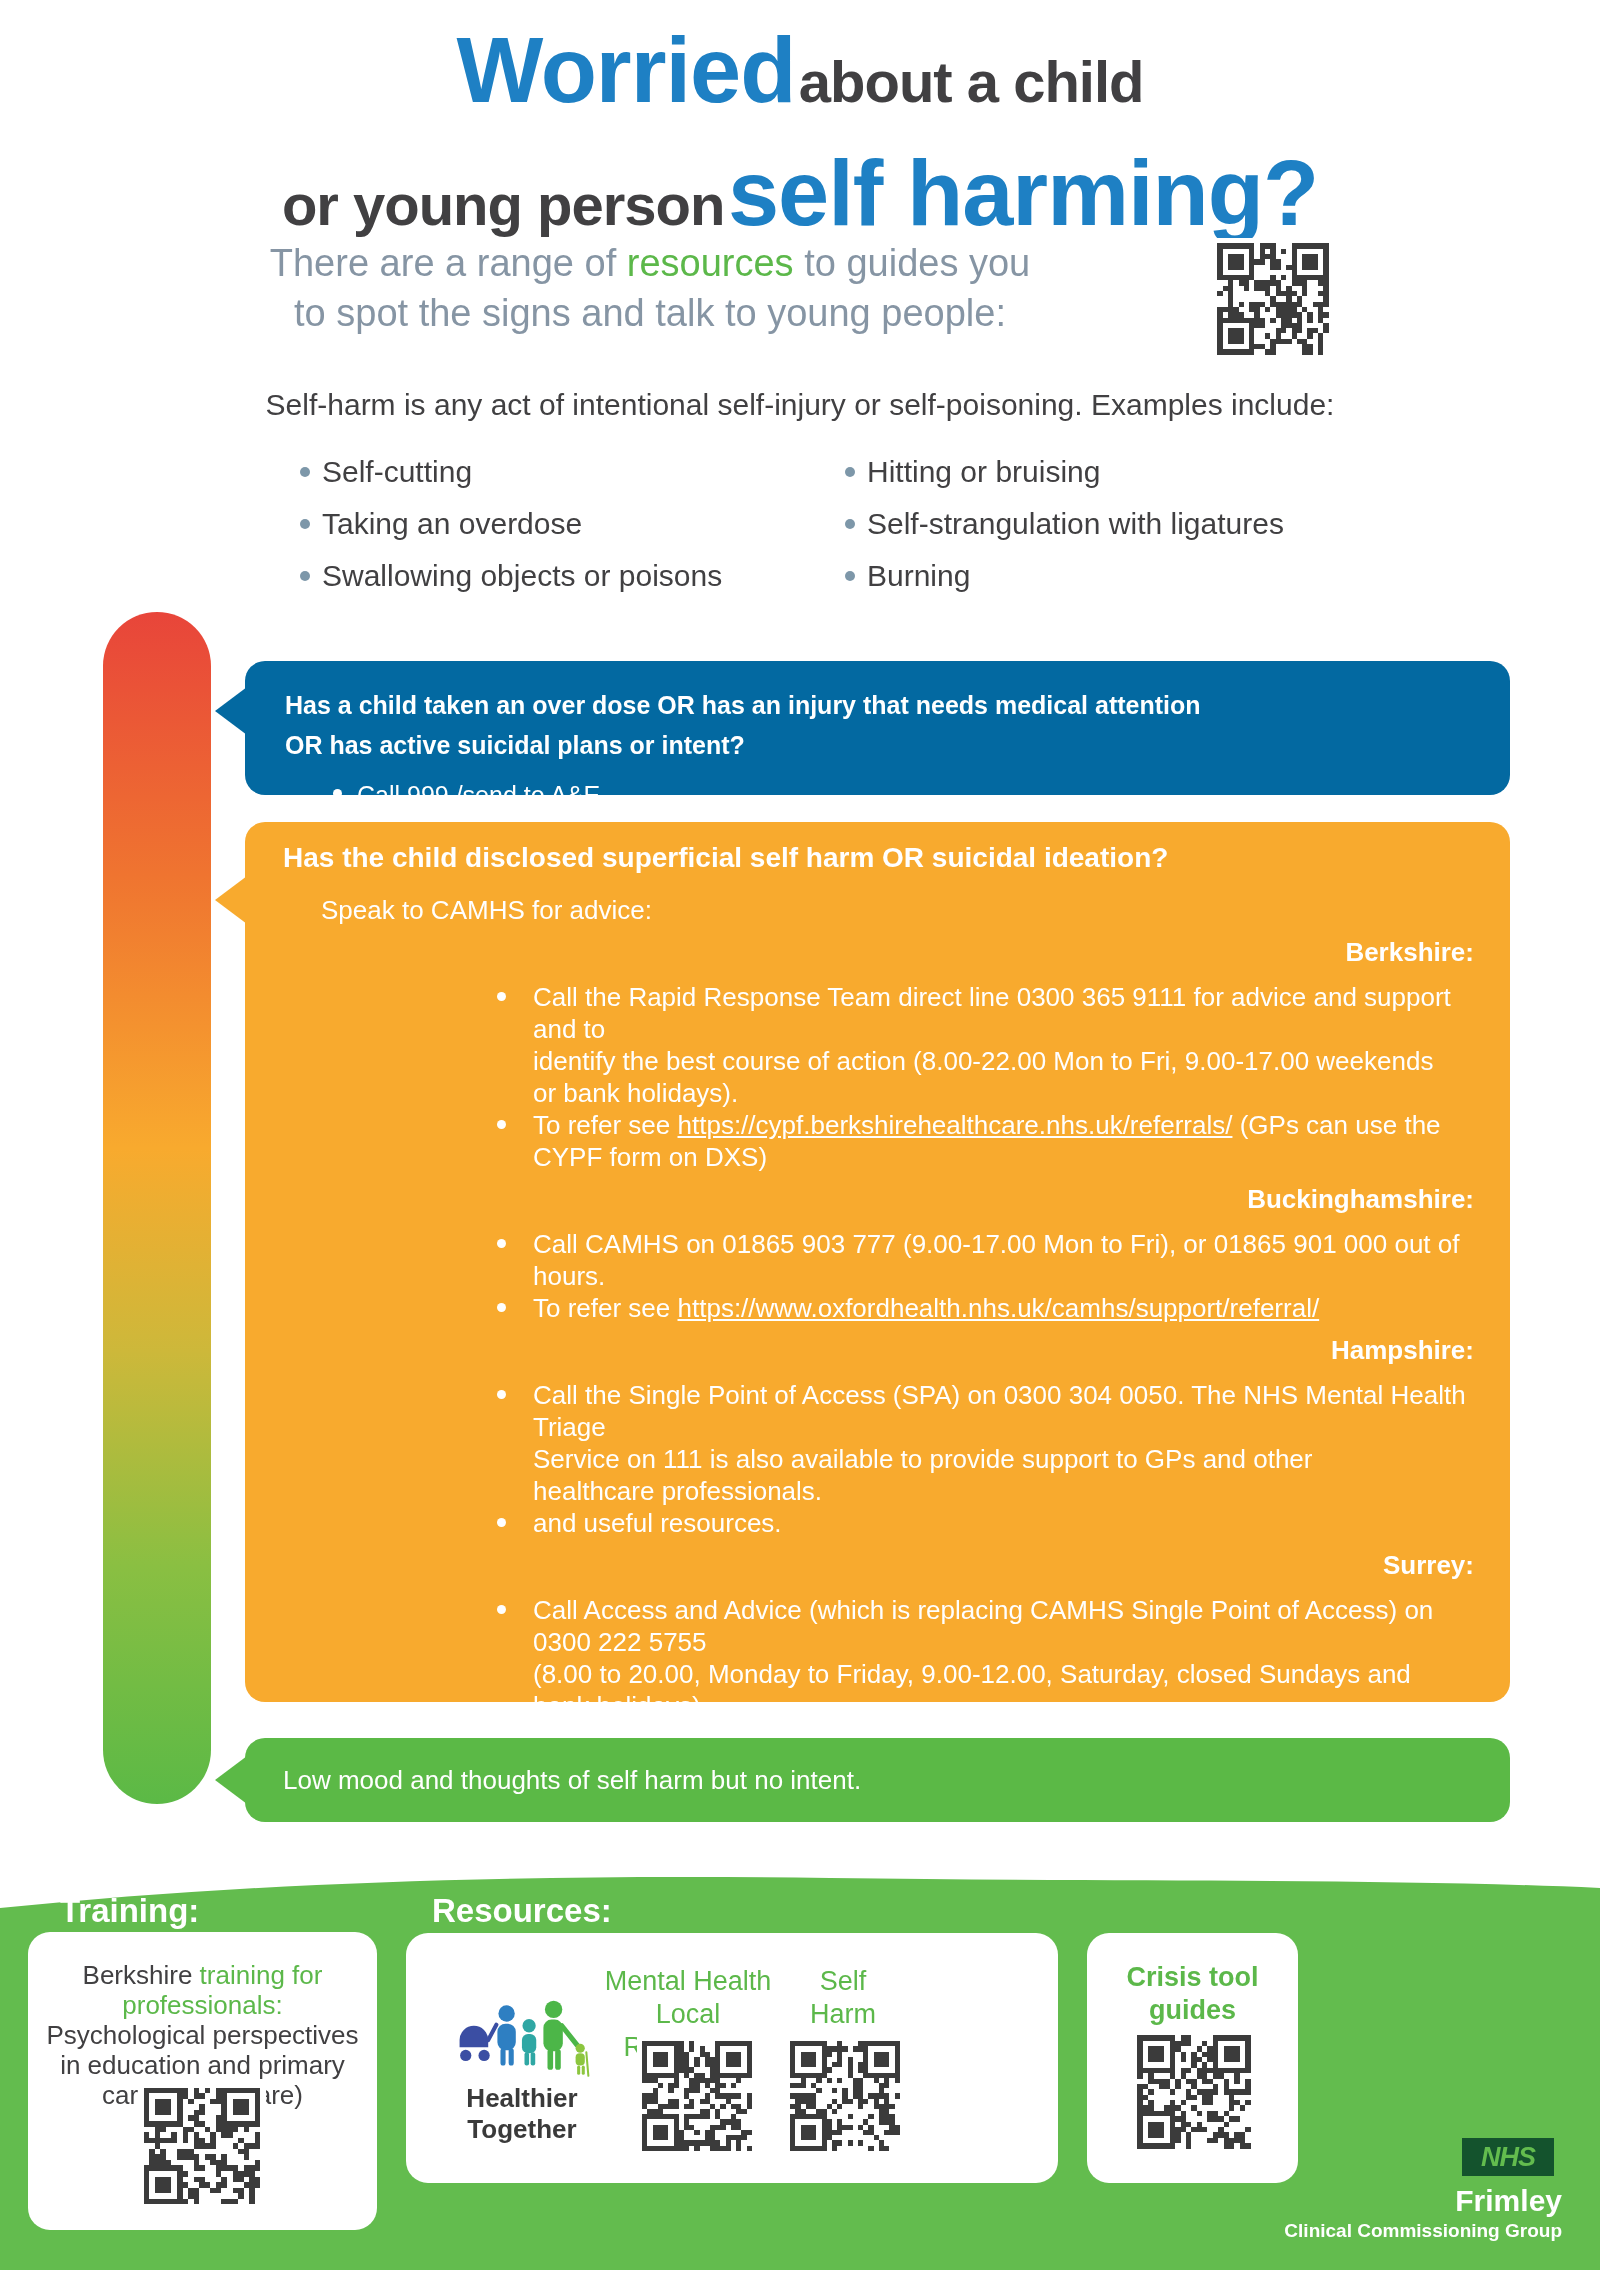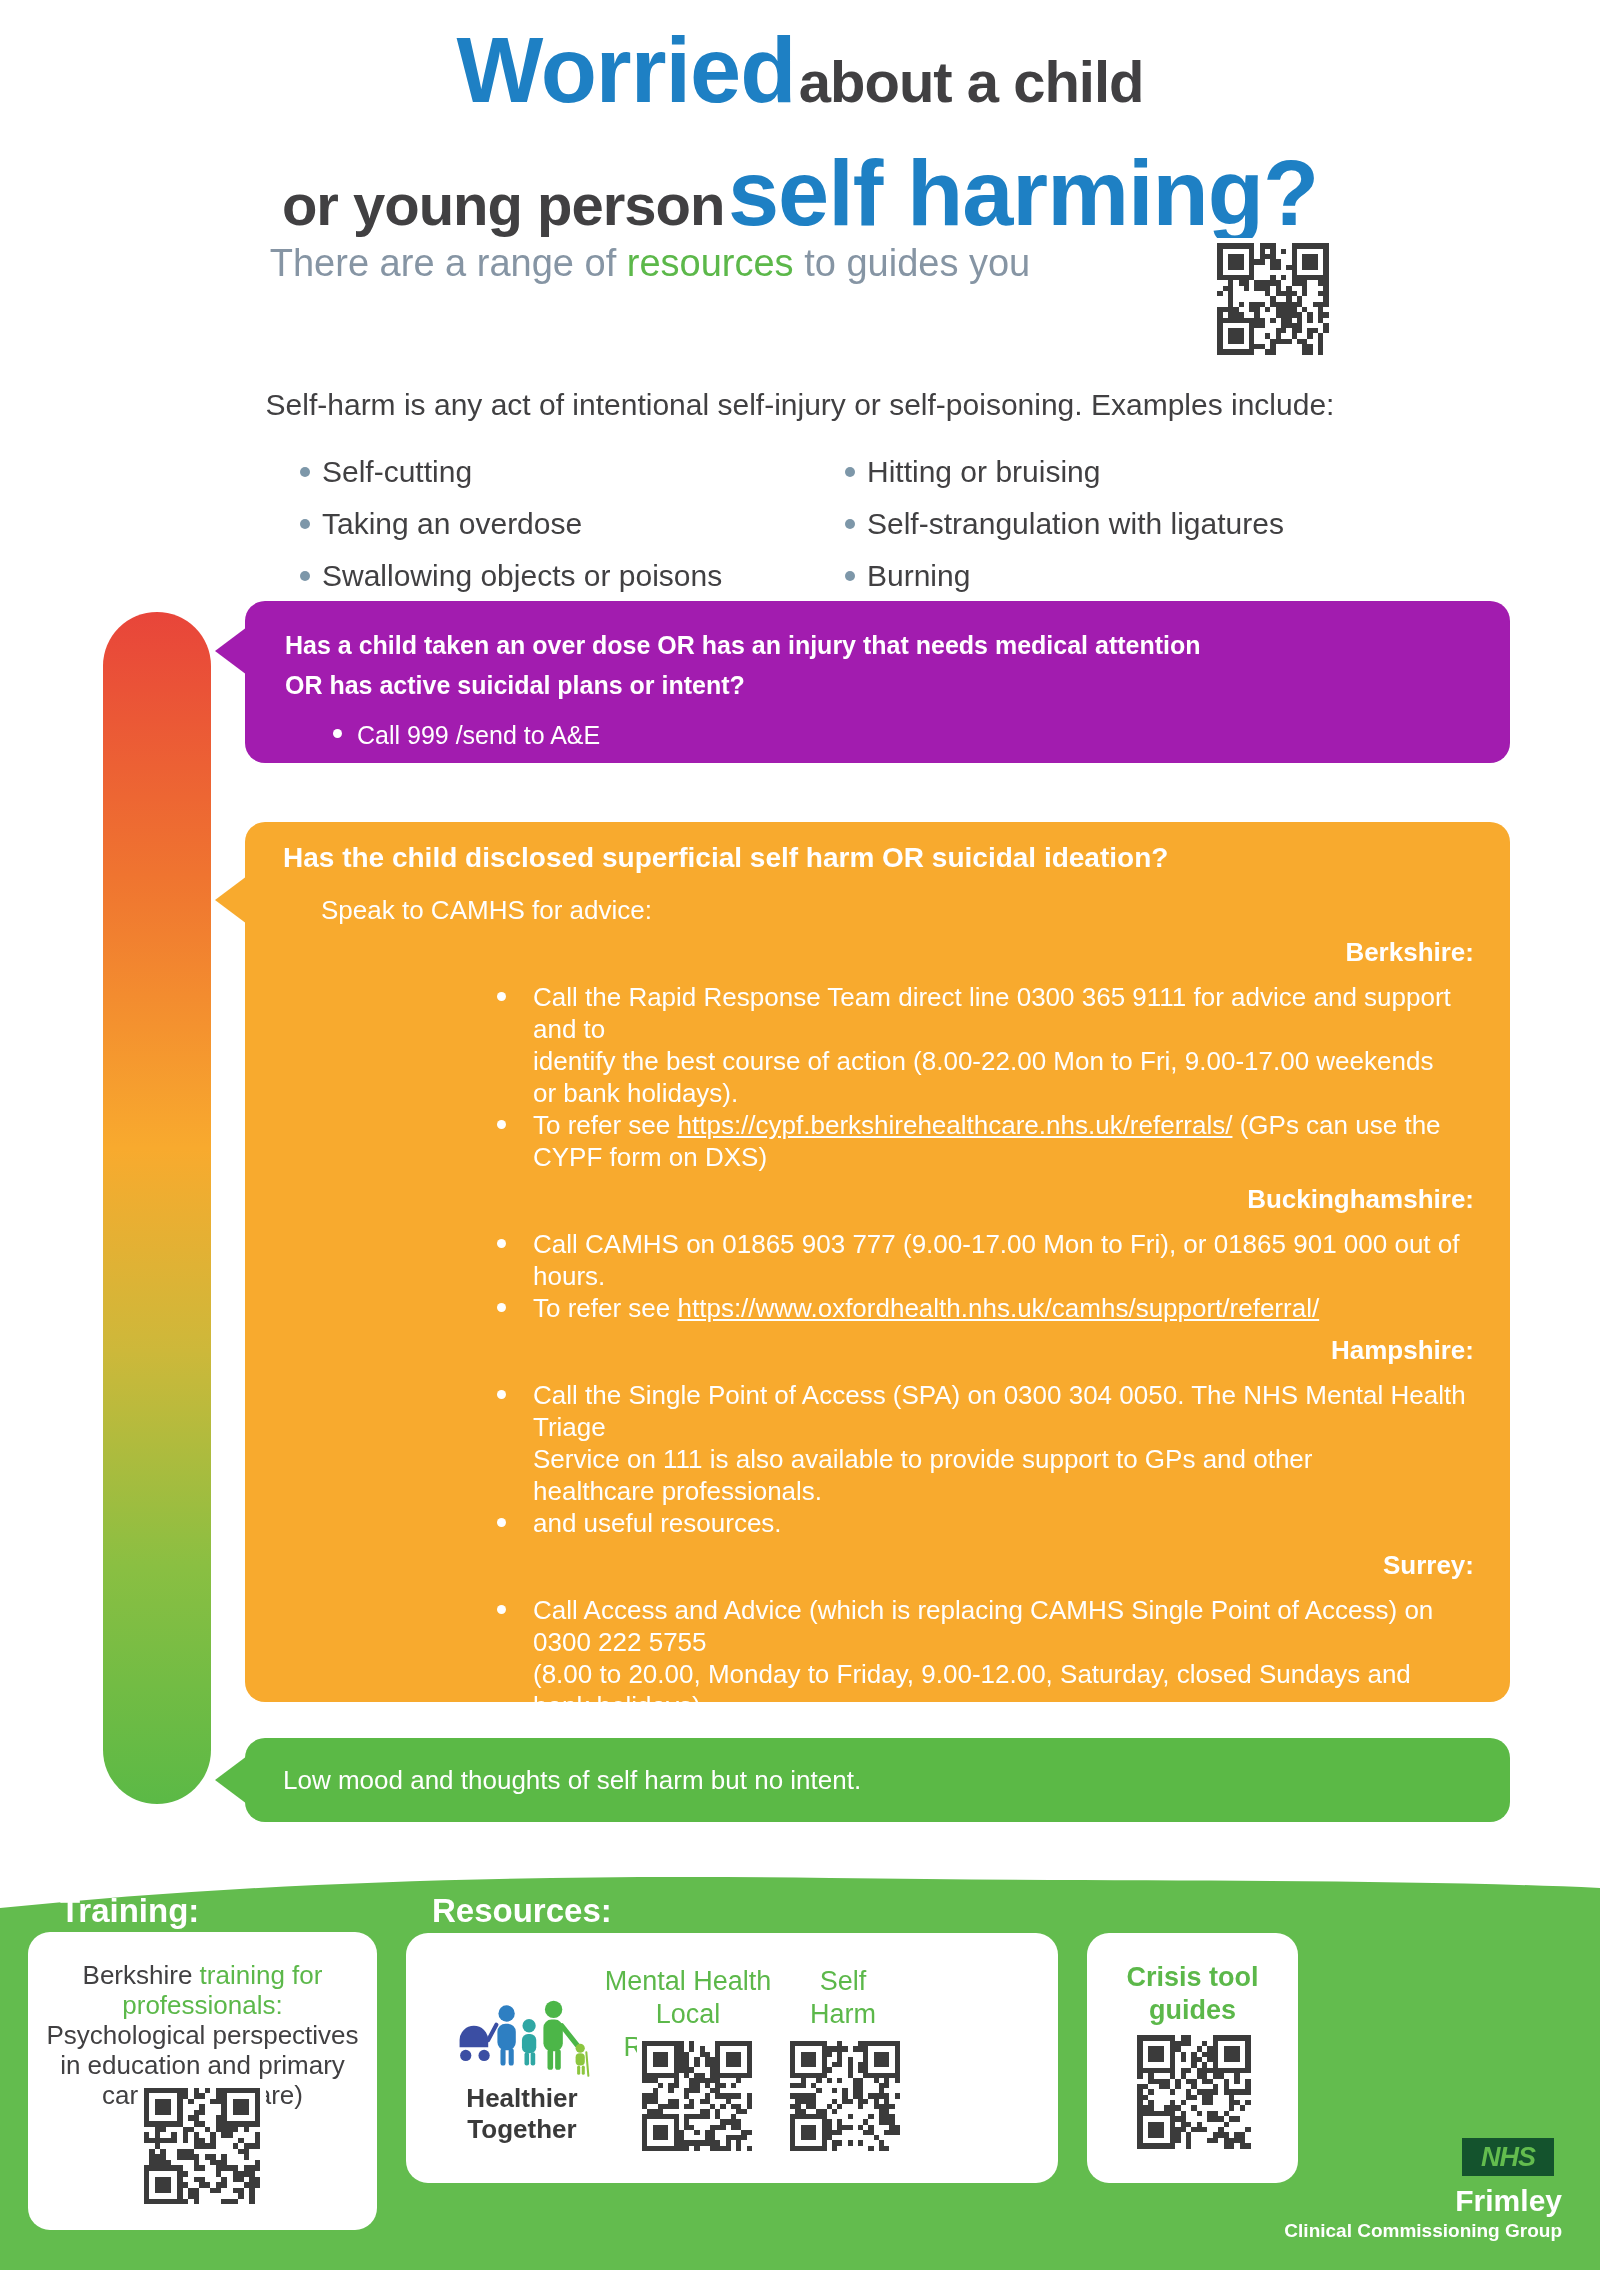--- a/index.html
+++ b/index.html
@@ -32,21 +32,21 @@
                      border-radius:50%;background:#7d97a9;}
 
   
   .riskbar{position:absolute;left:103px;top:612px;width:108px;height:1192px;border-radius:54px;
            background:linear-gradient(180deg,#e8453a 0%,#ef7430 22%,#f8aa2e 45%,#cdb83a 62%,#8abf42 80%,#5bb946 100%);}
 
   
   .box{position:absolute;left:245px;width:1265px;border-radius:20px;color:#ffffff;box-sizing:border-box;}
   .box::before{content:"";position:absolute;left:-30px;width:32px;height:48px;background:inherit;
                clip-path:polygon(100% 0,0 50%,100% 100%);}
-  .box-red{top:601px;height:162px;background:#a21caf;padding:24px 40px 0 40px;}
+  .box-red{top:661px;height:134px;background:#0369a1;padding:24px 40px 0 40px;}
   .box-red::before{top:26px;}
   .box-heading{margin:0;font-size:25px;font-weight:bold;line-height:40px;}
   .red-bullet{position:relative;margin:14px 0 0 72px;font-size:25px;line-height:32px;}
   .red-bullet::before{content:"";position:absolute;left:-24px;top:10px;width:9px;height:9px;
                       border-radius:50%;background:#fff;}
 
   .box-amber{top:822px;height:880px;background:#f8aa2e;padding:16px 36px 0 38px;}
   .box-amber::before{top:54px;}
   .box-amber .box-heading{font-size:28px;}
   .amber-intro{margin:16px 0 0 38px;font-size:26px;line-height:32px;}
@@ -104,20 +104,21 @@
       <span class="t-med">about a child</span>
     </div>
     <div class="line">
       <span class="t-med">or young person</span>
       <span class="t-big">self harming?</span>
     </div>
   </div>
 
   <div class="subtitle">
     <span>There are a range of </span><span class="hl">resources</span><span> to guides you</span><br>
+    <span>to spot the signs and talk to young people:</span>
   </div>
 
   <div class="qr qr-top">
       <svg viewBox="-1 -1 23 23" shape-rendering="crispEdges" fill="#3b3b3b">
         <rect x="8" y="0" width="1" height="1"></rect>
         <rect x="9" y="0" width="1" height="1"></rect>
         <rect x="10" y="0" width="1" height="1"></rect>
         <rect x="8" y="1" width="1" height="1"></rect>
         <rect x="10" y="1" width="1" height="1"></rect>
         <rect x="12" y="1" width="1" height="1"></rect>

